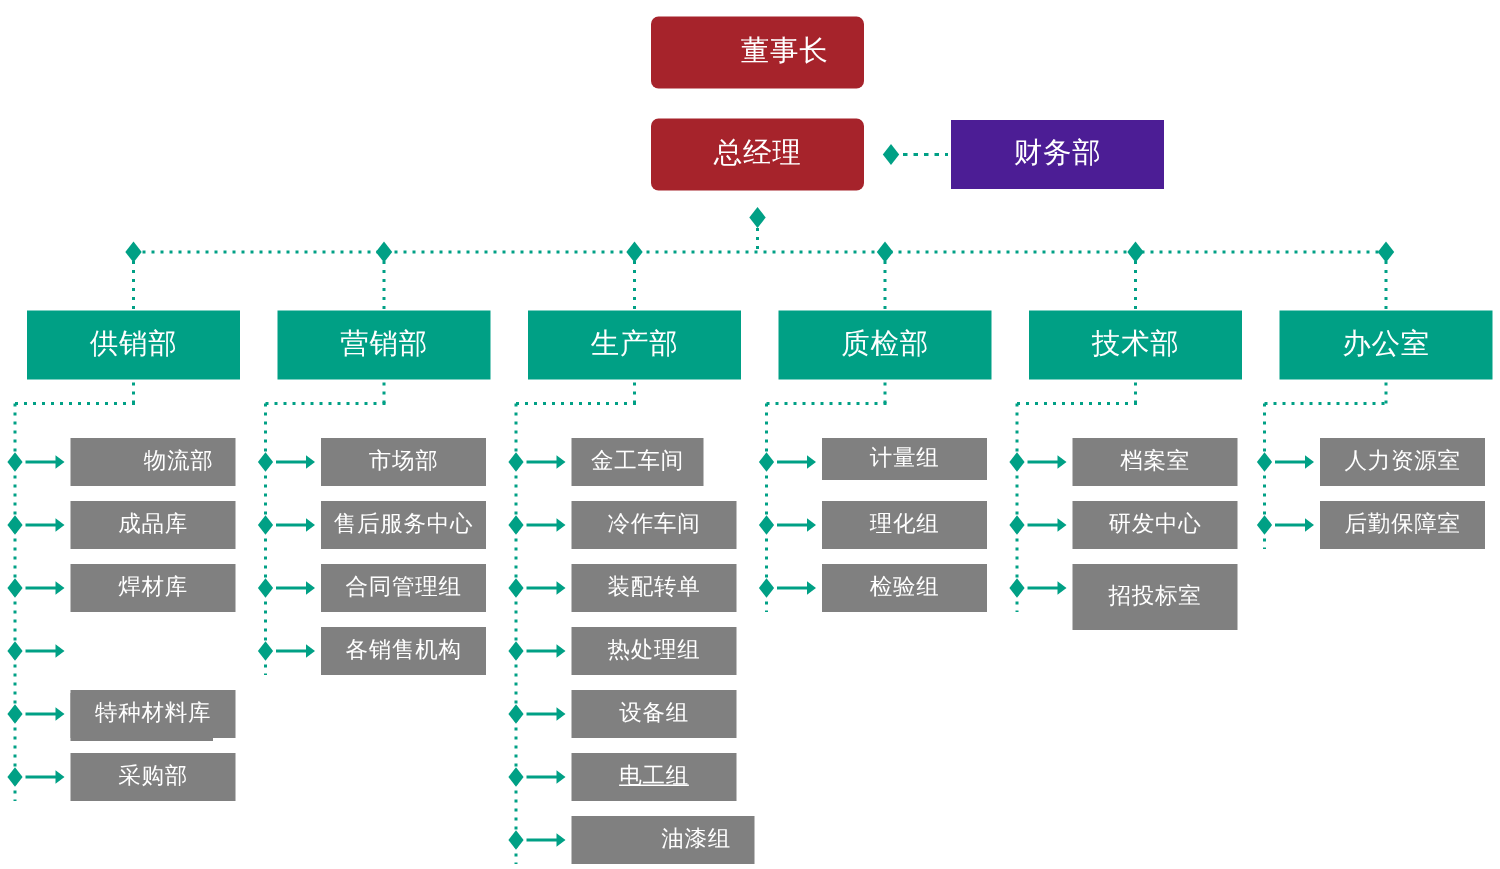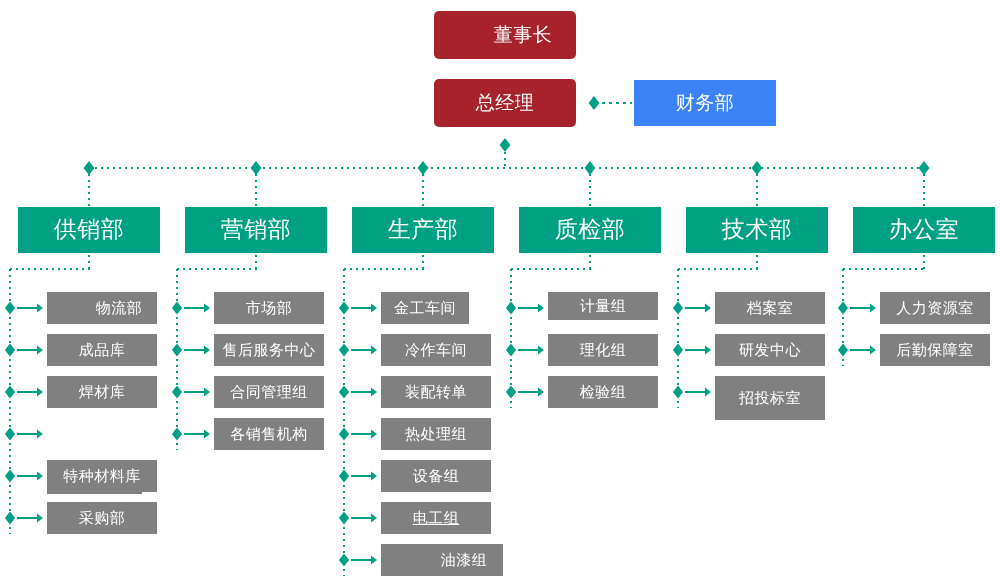--- a/index.html
+++ b/index.html
@@ -40,26 +40,26 @@
   }
   .node-exec {
     background: #a6232b;
     border-radius: 5px;
     font-size: 19px;
     width: 142px;
     height: 48px;
   }
   .node-dept {
     background: #00a085;
-    font-size: 23px;
+    font-size: 19px;
     width: 142px;
     height: 46px;
   }
   .node-finance {
-    background: #3b82f6;
+    background: #4c1d95;
     font-size: 19px;
     width: 142px;
     height: 46px;
   }
   .node-sub {
     background: #808080;
     font-size: 15px;
     width: 110px;
     height: 32px;
   }

